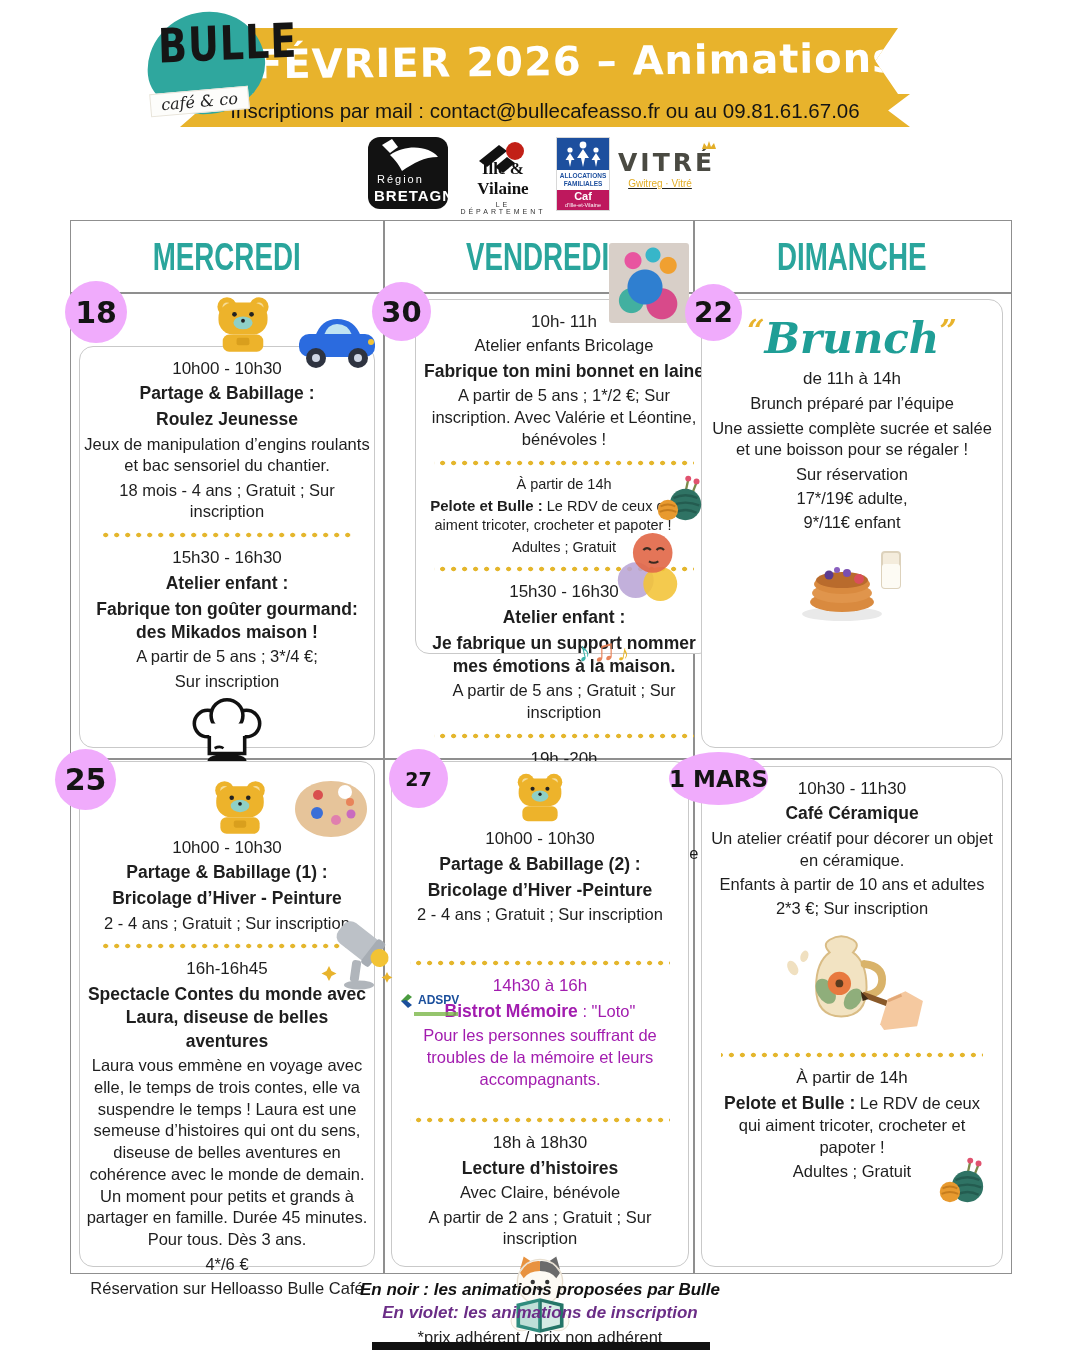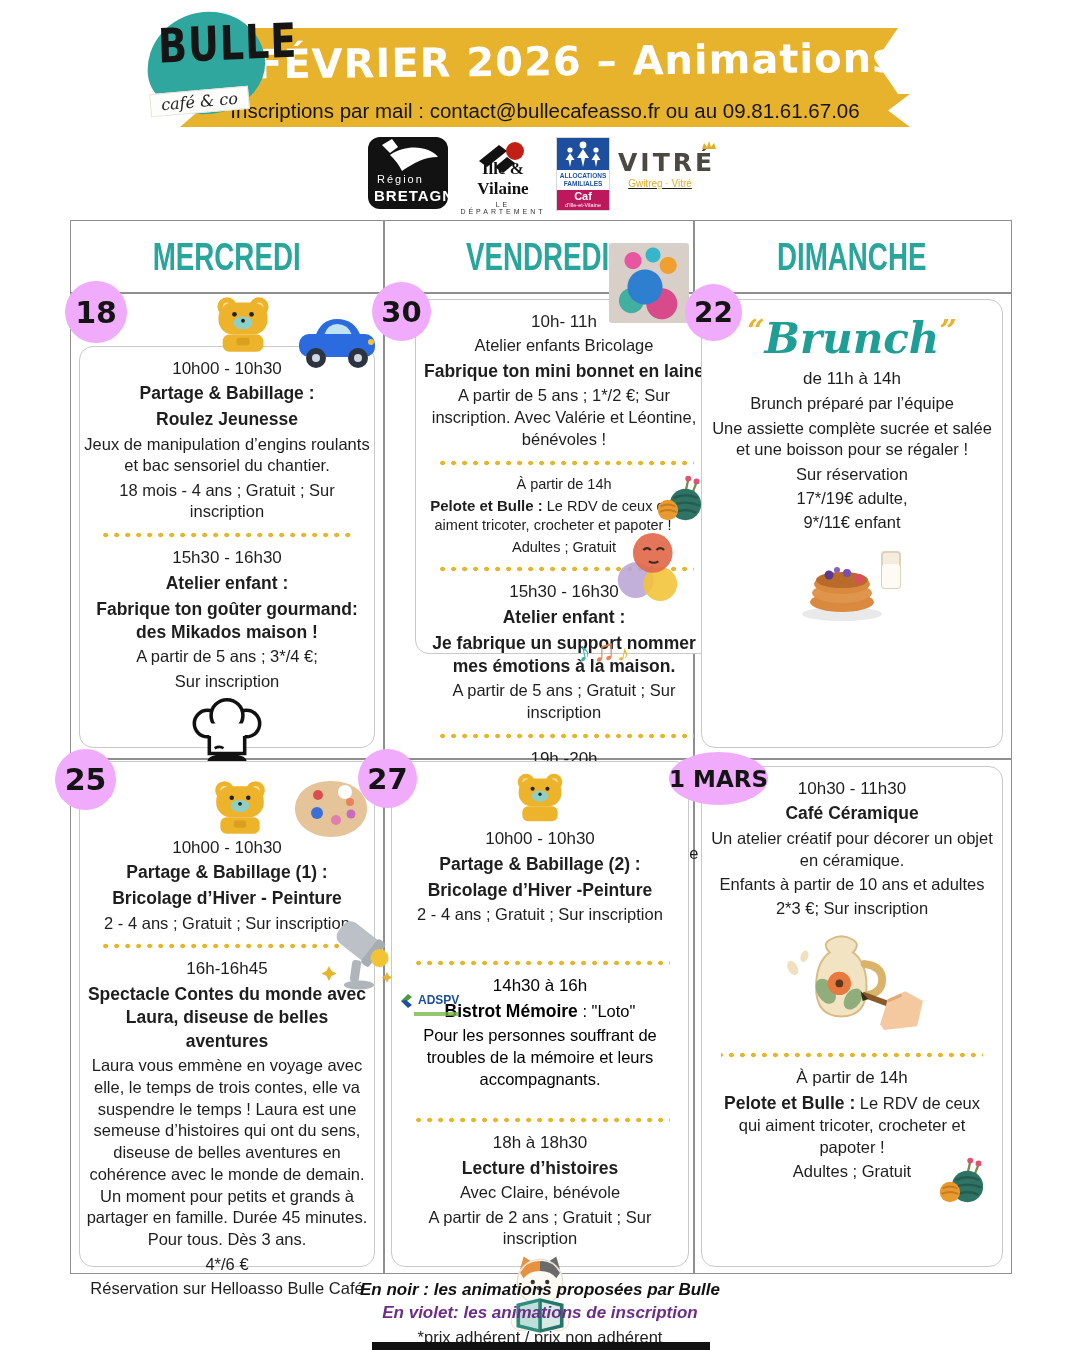--- a/index.html
+++ b/index.html
@@ -56,21 +56,21 @@
           font-family:"DejaVu Sans",sans-serif;font-weight:700;color:#141414;z-index:6;}
 
   .card{position:absolute;background:#fff;border:1.5px solid #c9c9c9;border-radius:14px;z-index:2;
         text-align:center;padding:8px 4px 4px 4px;box-sizing:border-box;line-height:1.32;}
   .ln{margin:2.5px 0;}
   .t{font-size:17px;}
   .b{font-weight:700;font-size:17.5px;}
   .p{font-size:16.5px;}
   .sm{font-size:14.5px;}
   .bsm{font-weight:700;font-size:15px;}
-  .purple{color:#000000;}
+  .purple{color:#a21caf;}
   .dots{height:6px;width:90%;margin:9px auto;
         background-image:radial-gradient(circle,#E4B62C 2.2px,transparent 2.6px);
         background-size:11px 6px;background-repeat:repeat-x;background-position:center;}
 
   .script{font-family:"DejaVu Serif",serif;font-style:italic;font-weight:700;font-size:42px;color:#1F9E96;}
   .script::before{content:"“";color:#E8B32C;font-size:30px;vertical-align:top;}
   .script::after{content:"”";color:#E8B32C;font-size:30px;vertical-align:top;}
 
   .photo{position:absolute;width:80px;height:80px;border-radius:3px;z-index:4;background-color:#d8cfc8;
     background-image:
@@ -174,21 +174,21 @@
     <div class="day-h" style="left:622px;width:318px;">
       <span>DIMANCHE</span>
       </div>
 
     <div class="photo" style="left:538px;top:22px;"></div>
 
     <div class="bubble" style="left:-6px;top:60px;width:62px;height:62px;font-size:30px;">18</div>
     <div class="bubble" style="left:301px;top:61px;width:59px;height:59px;font-size:29px;">30</div>
     <div class="bubble" style="left:614px;top:63px;width:57px;height:57px;font-size:28px;">22</div>
     <div class="bubble" style="left:-16px;top:528px;width:61px;height:61px;font-size:30px;">25</div>
-    <div class="bubble" style="left:287px;top:528px;width:59px;height:59px;font-size:29px;">27</div>
+    <div class="bubble" style="left:318px;top:528px;width:59px;height:59px;font-size:19px;">27</div>
     <div class="bubble" style="left:598px;top:531px;width:99px;height:53px;border-radius:50%;font-size:23px;">1 MARS</div>
 
     <svg class="abs" style="left:140px;top:74px;z-index:4;" width="64" height="60" viewBox="0 0 60 56">
       <circle cx="15" cy="11" r="9" fill="#EDB32B"></circle>
         <circle cx="45" cy="11" r="9" fill="#EDB32B"></circle>
       <circle cx="15" cy="11" r="4.2" fill="#F6DD9A"></circle>
         <circle cx="45" cy="11" r="4.2" fill="#F6DD9A"></circle>
       <rect x="7" y="7" width="46" height="30" rx="14" fill="#EDB32B"></rect>
       <circle cx="22" cy="18" r="2.2" fill="#222"></circle>
         <circle cx="38" cy="18" r="2.2" fill="#222"></circle>

